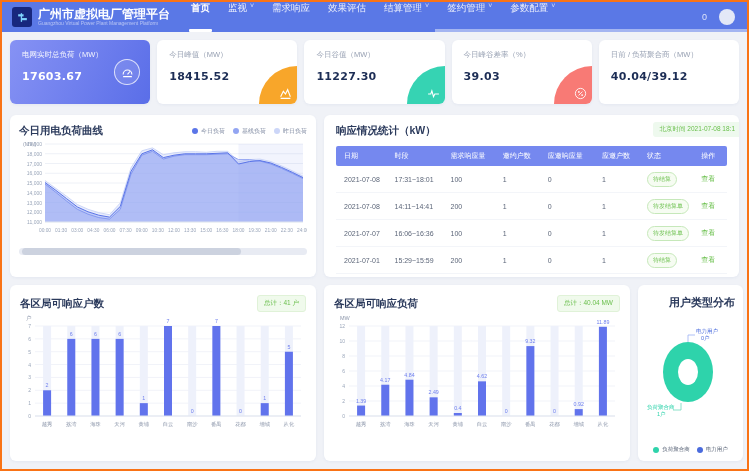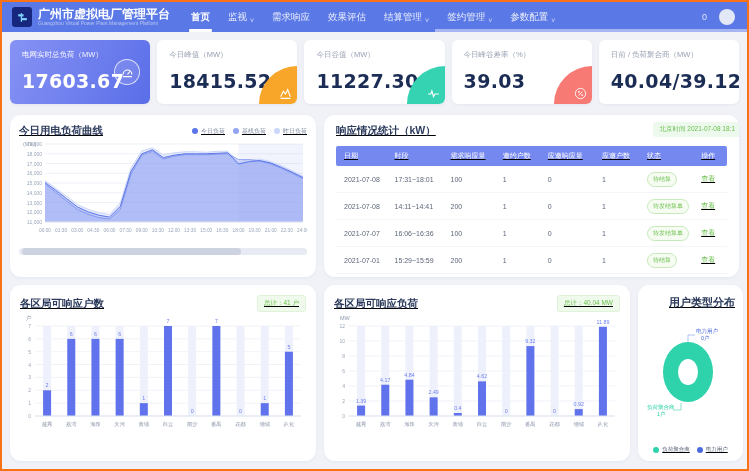--- a/index.html
+++ b/index.html
@@ -6,40 +6,40 @@
   html,body { background:#fff; }
   body { font-family: "Liberation Sans", sans-serif; }
   .screen { width:749px; height:471px; border:2px solid #f97316; background:#f0f2f7; overflow:hidden; position:relative; }
 
   
   .navbar { height:30px; background:#5a78e6; display:flex; align-items:center; padding:0 10px; position:relative; }
   .logo { width:20px; height:20px; background:#17277e; border-radius:3px; display:flex; align-items:center; justify-content:center; margin-right:6px; flex:0 0 auto; }
   .brand-title { color:#fff; font-size:12px; font-weight:bold; line-height:12px; white-space:nowrap; }
   .brand-sub { color:rgba(255,255,255,0.55); font-size:5px; line-height:6px; white-space:nowrap; }
   .nav-items { display:flex; align-items:center; height:100%; margin-left:12px; }
-  .nav-item { color:rgba(255,255,255,0.88); font-size:9.5px; padding:8px 9px; height:100%; display:flex; align-items:flex-end; position:relative; cursor:pointer; white-space:nowrap; }
+  .nav-item { color:rgba(255,255,255,0.88); font-size:9.5px; padding:0 9px; height:100%; display:flex; align-items:flex-start; position:relative; cursor:pointer; white-space:nowrap; }
   .nav-item.active { color:#fff; font-weight:bold; }
   .nav-item.active::after { content:""; position:absolute; left:7px; right:7px; bottom:0; height:3px; background:#fff; border-radius:1px; }
   .caret { font-size:7px; margin-left:3px; opacity:.8; }
   .nav-right { margin-left:auto; display:flex; align-items:center; gap:12px; padding-right:2px; }
   .notif { color:rgba(255,255,255,0.8); font-size:9px; }
   .avatar { width:16px; height:16px; border-radius:50%; background:#e3e8f7; }
   .nav-strip { position:absolute; left:433px; right:0; bottom:0; height:3px; background:rgba(255,255,255,0.45); }
 
   
   .content { padding:8px; }
-  .panel { background:#fff; border-radius:11px; box-shadow:0 1px 3px rgba(40,60,130,0.06);text-decoration:underline; }
+  .panel { background:#fff; border-radius:6px; box-shadow:0 1px 3px rgba(40,60,130,0.06); }
   .panel-title { font-size:10.5px; font-weight:bold; color:#2b3a5c; }
   .panel-head { display:flex; justify-content:space-between; align-items:center; }
 
   
   .kpi-row { display:flex; gap:7px; margin-bottom:11px; }
   .kpi-card { flex:1; background:#fff; border-radius:6px; height:64px; padding:10px 12px; position:relative; overflow:hidden; box-shadow:0 1px 3px rgba(40,60,130,0.06); }
   .kpi-label { font-size:7.5px; color:#98a1b3; margin-bottom:10px; white-space:nowrap; }
-  .kpi-value { font-size:19px; font-weight:bold; color:#1c2d55; letter-spacing:.3px; font-family:"DejaVu Sans", sans-serif; }
+  .kpi-value { font-size:11px; font-weight:bold; color:#1c2d55; letter-spacing:.3px; font-family:"DejaVu Sans", sans-serif; }
   .kpi-card.primary { background:linear-gradient(115deg,#8692f4,#5a6ee8); }
   .kpi-card.primary .kpi-label { color:rgba(255,255,255,0.92); }
   .kpi-card.primary .kpi-value { color:#fff; }
   .gauge-badge { position:absolute; right:10px; top:50%; transform:translateY(-50%); width:26px; height:26px; border-radius:50%; border:1.5px solid rgba(255,255,255,0.75); background:rgba(255,255,255,0.12); display:flex; align-items:center; justify-content:center; }
   .corner { position:absolute; right:0; bottom:0; width:38px; height:38px; border-radius:100% 0 0 0; }
   .corner-glyph { position:absolute; right:5px; bottom:4px; }
 
   
   .row2 { display:flex; gap:8px; margin-bottom:8px; }
   .load-panel { width:306px; height:162px; padding:9px 9px 7px; }

